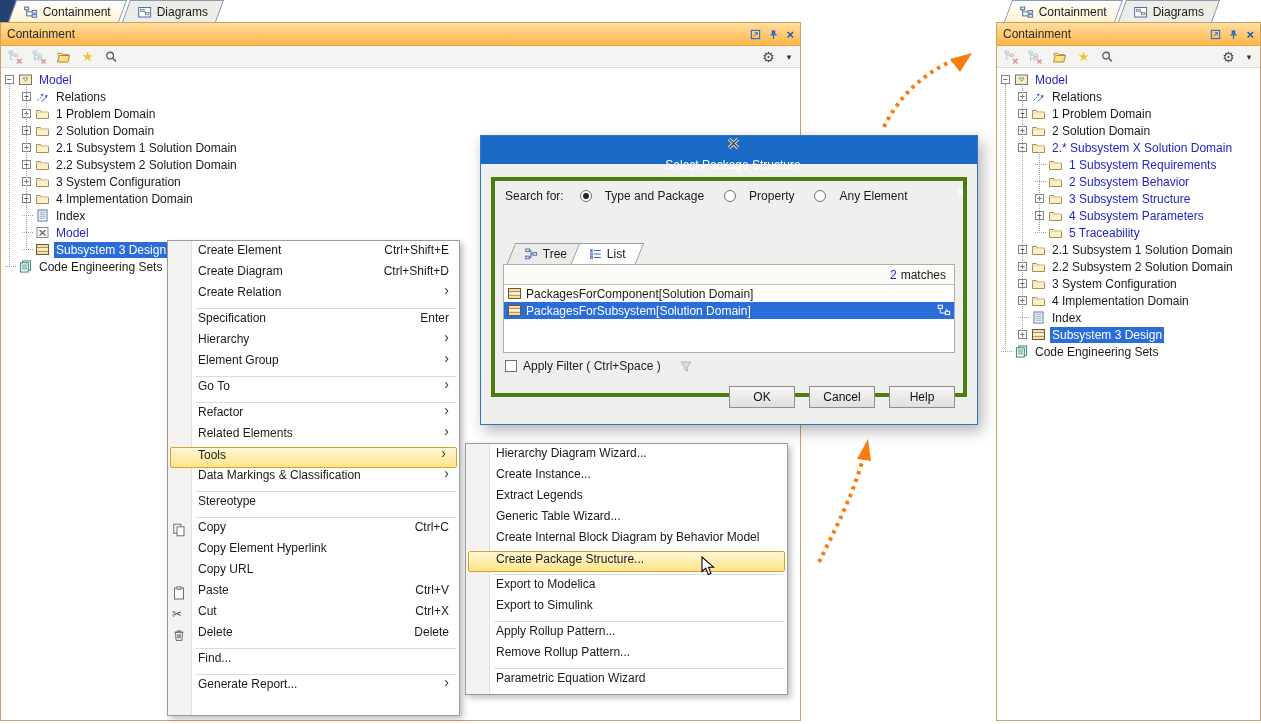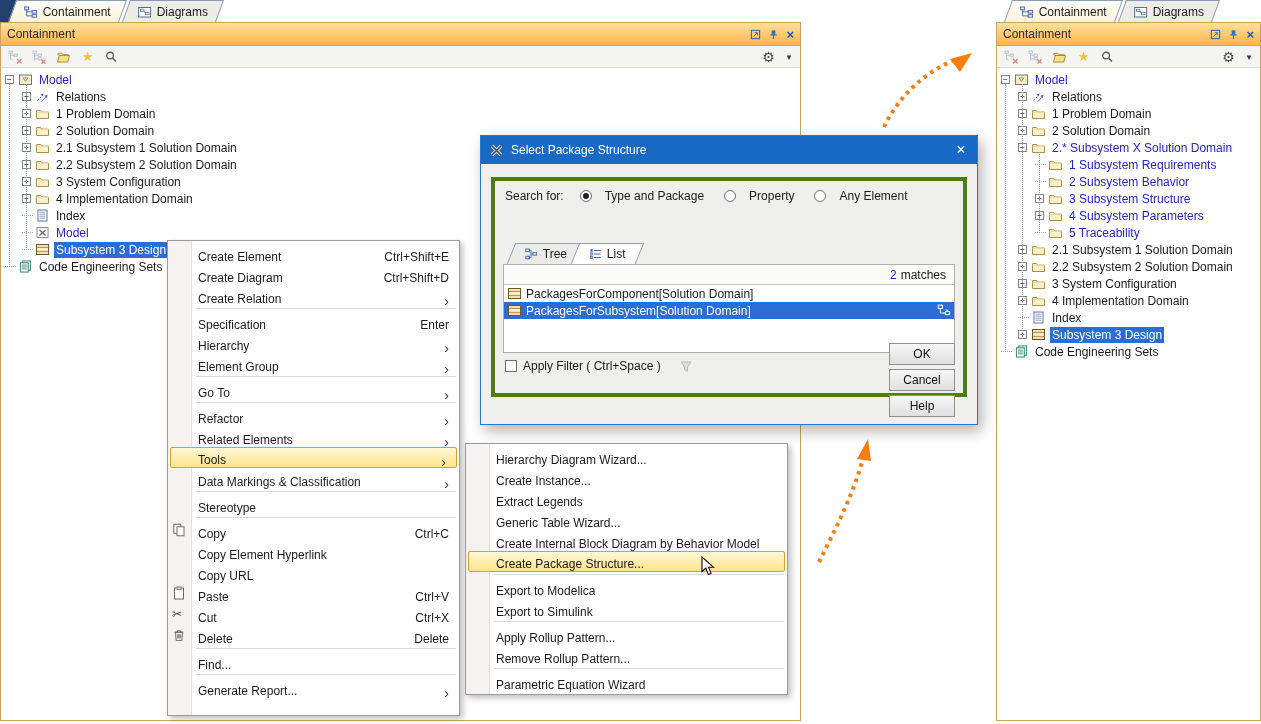--- a/index.html
+++ b/index.html
@@ -50,33 +50,33 @@
   .tic svg{width:15px;height:13px}
   .tlb{padding:1px 2px;}
   .tlb.blue{color:var(--nb);}
   .tlb.sel{background:var(--sel);color:#FFF;}
   .vg{position:absolute;width:0;border-left:1px dotted #98A2AC;}
   
   .menu{position:absolute;background:linear-gradient(90deg,#F4F3F1 0 23px,#E3E1DD 23px 24px,#FFFFFF 24px);
         border:1px solid #9B9B9B;box-shadow:3px 3px 6px rgba(0,0,0,.25);padding:2px 0;box-sizing:border-box;z-index:6;}
   #ctxMenu{left:167px;top:240px;width:293px;height:476px;}
   #toolsMenu{left:465px;top:443px;width:323px;z-index:7;}
-  .mitem{position:relative;height:21px;display:flex;align-items:flex-end;padding:0 10px 0 30px;}
+  .mitem{position:relative;height:21px;display:flex;align-items:flex-start;padding:0 10px 0 30px;}
   .mitem.hot{height:21px;box-sizing:border-box;margin:0 2px;padding-left:27px;
              background:linear-gradient(var(--hl1),var(--hl2));border:1px solid var(--hlb);border-radius:2px;}
   .msc{margin-left:auto;padding-left:20px;}
   .marr{margin-left:auto;font-size:14px;color:#333;line-height:10px;}
   .msep{height:1px;background:#DADADA;margin:2px 3px 2px 28px;}
   .gic{position:absolute;left:4px;top:3px;width:15px;height:15px;display:inline-flex;}
   .gic svg{width:14px;height:14px}
   .cutg{font-size:12px;color:#444;line-height:14px;}
   
   #dialog{position:absolute;left:480px;top:135px;width:498px;height:290px;background:#EFEFED;
           border:1px solid #2E74C8;box-sizing:border-box;box-shadow:4px 6px 14px rgba(0,0,0,.3);z-index:5;}
-  .dlg-title{height:28px;display:flex;align-items:center;gap:7px;padding-left:8px;background:var(--tb);color:#FFF;}
+  .dlg-title{height:28px;display:flex;align-items:center;gap:7px;padding-left:8px;background:var(--tb);color:#FFF;flex-direction:column;}
   .dlg-ico svg{width:15px;height:15px}
   .dlg-close{margin-left:auto;width:32px;text-align:center;font-size:16px;line-height:28px;}
   .dlg-body{position:relative;height:260px;}
   .dlg-group{position:absolute;left:10px;top:13px;right:10px;height:212px;border:4px solid #4d7c0f;}
   .dlg-row1{position:absolute;left:10px;top:8px;display:flex;align-items:center;gap:16px;}
   .radios{display:flex;gap:20px;}
   .radio{display:inline-flex;align-items:center;gap:13px;}
   .rb{width:12px;height:12px;border:1px solid #6E6E6E;border-radius:50%;background:#FFF;box-sizing:border-box;}
   .rb.on::after{content:'';display:block;width:6px;height:6px;border-radius:50%;background:#222;margin:2px;}
   .dlg-search{position:absolute;left:8px;right:8px;top:36px;height:21px;}
@@ -98,21 +98,21 @@
   .mnum{color:var(--nb);}
   .lrow{position:relative;height:17px;display:flex;align-items:center;gap:4px;padding-left:3px;}
   .lrow .tic{margin-right:0}
   .lrow.sel{background:var(--sel);color:#FFF;}
   .rsic{position:absolute;right:3px;top:2px;}
   .rsic svg{width:14px;height:12px}
   .dlg-filter{position:absolute;left:10px;top:178px;display:flex;align-items:center;gap:6px;}
   .cb{width:12px;height:12px;border:1px solid #6E6E6E;background:#FFF;box-sizing:border-box;}
   .funnel{margin-left:12px;display:inline-flex}
   .funnel svg{width:14px;height:13px}
-  .dlg-btns{position:absolute;right:22px;bottom:7px;display:flex;gap:4px;flex-direction:column;}
+  .dlg-btns{position:absolute;right:22px;bottom:16px;display:flex;gap:14px;}
   .btn{width:66px;height:22px;font:12px "Liberation Sans",sans-serif;color:#111;
        background:linear-gradient(#F7F7F7,#DFDFDF);border:1px solid #8F8F8F;}
   
   #arrows{position:absolute;left:0;top:0;z-index:3;pointer-events:none;}
   #cursor{position:absolute;left:701px;top:556px;z-index:10;pointer-events:none;}
 </style>
 </head>
 <body>
 
 <div id="stage">

